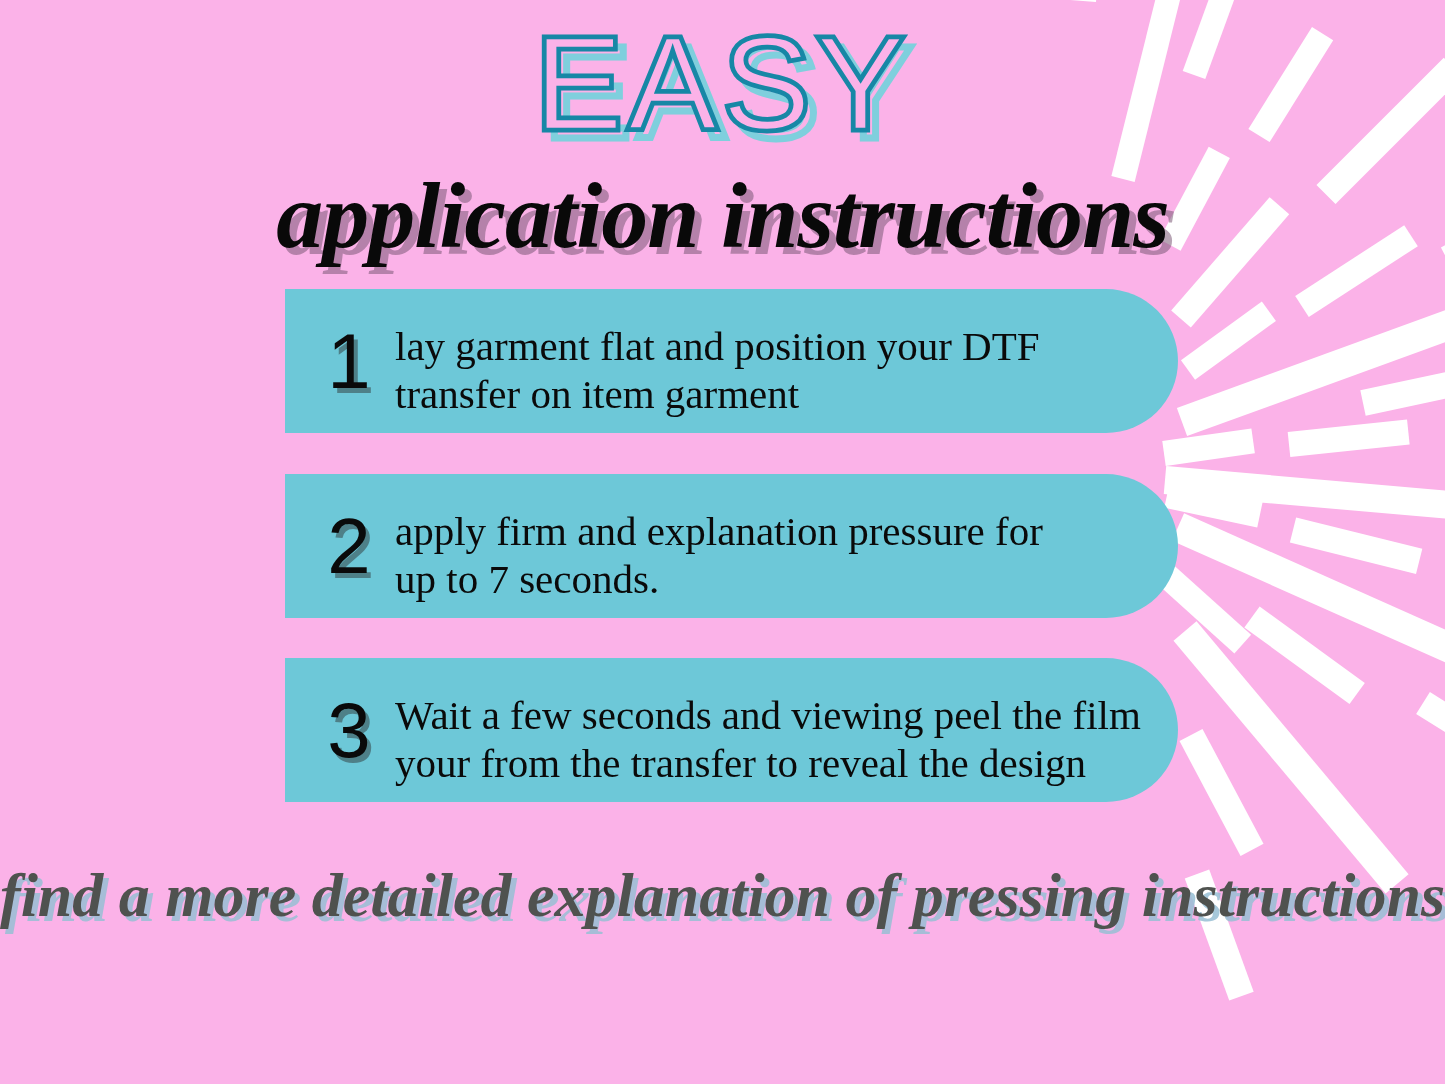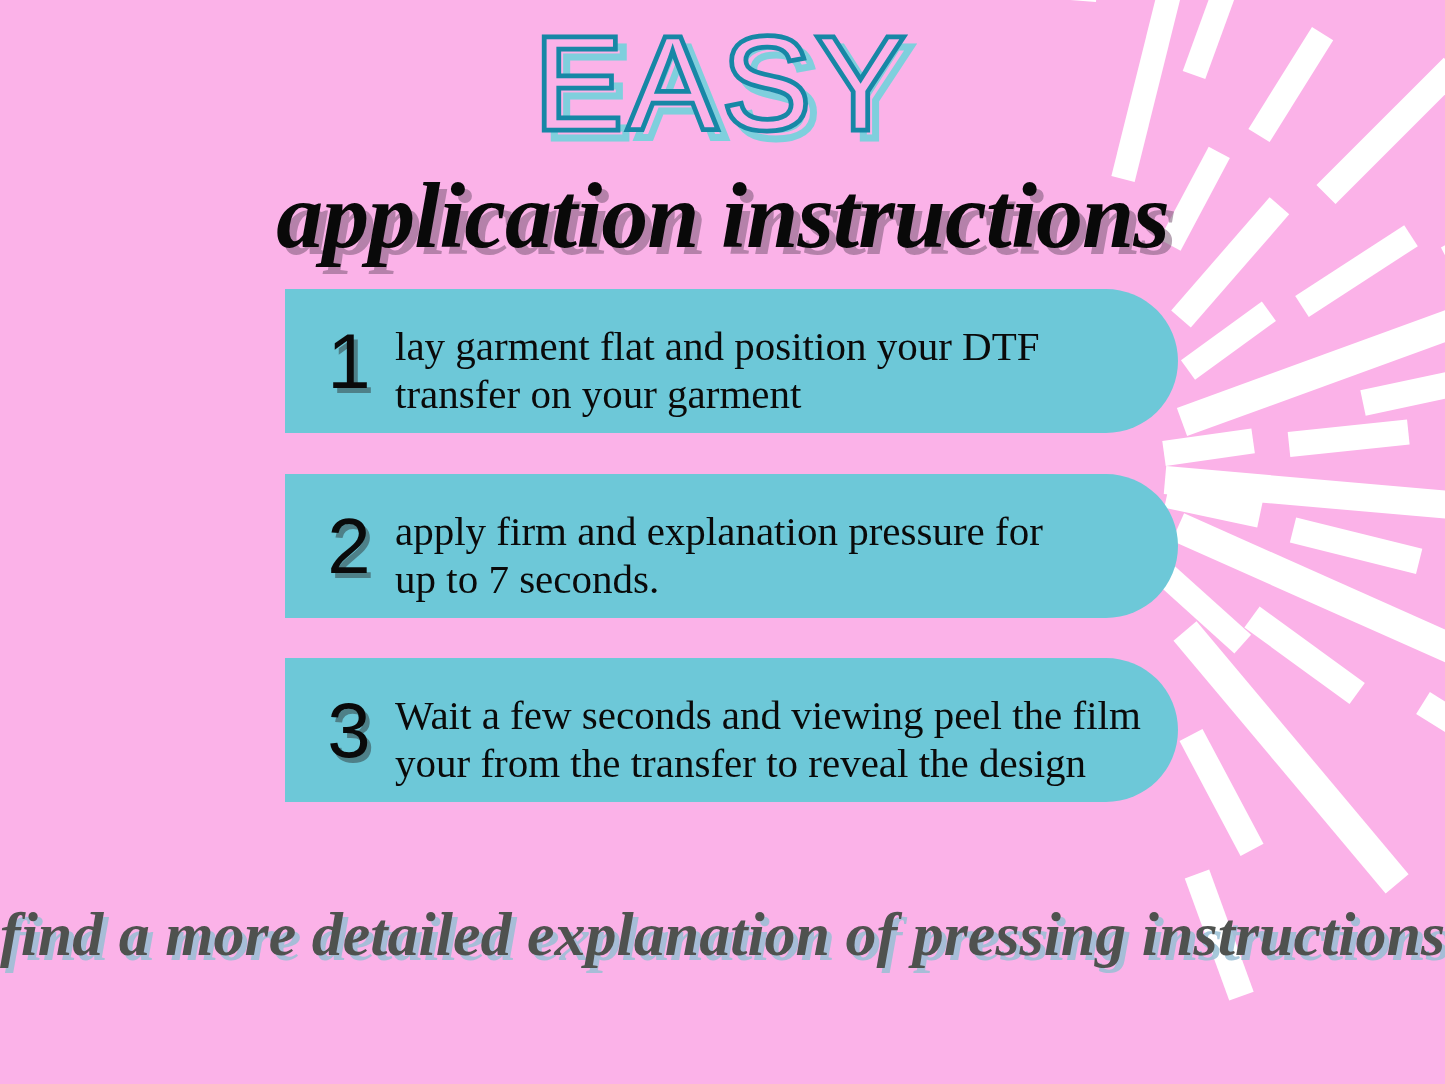--- a/index.html
+++ b/index.html
@@ -166,21 +166,20 @@
     display: block;
     font-family: "Liberation Serif", serif;
     font-style: italic;
     font-weight: bold;
     font-size: 62px;
     line-height: 1.27;
     color: #4F524F;
     letter-spacing: 0px;
     text-shadow: 5px 5px 0 rgba(150, 190, 212, 0.85);
     white-space: nowrap;
-    margin-top: 39px;
   }
 </style>
 </head>
 <body>
 
 <div id="poster">
 
   <div id="sunburst">
       <div class="ray" style="left: 1082.79px; top: -11.8551px; width: 300px; height: 26px; background: rgb(255, 255, 255); transform: rotate(-86deg);"></div>
       <div class="ray" style="left: 1122.58px; top: 166.911px; width: 200px; height: 24px; background: rgb(255, 255, 255); transform: rotate(-76deg);"></div>
@@ -218,21 +217,21 @@
   </div>
 
   <div class="subtitle">application instructions</div>
 
   <div id="steps">
 
     <div class="step step-1">
       <div class="step-num">1</div>
       <div class="step-text">
         <span class="line">lay garment flat and position your DTF</span>
-        <span class="line">transfer on your garment</span>
+        <span class="line">transfer on item garment</span>
       </div>
     </div>
 
     <div class="step step-2">
       <div class="step-num">2</div>
       <div class="step-text">
         <span class="line">apply firm and explanation pressure for</span>
         <span class="line">up to 7 seconds.</span>
       </div>
     </div>

